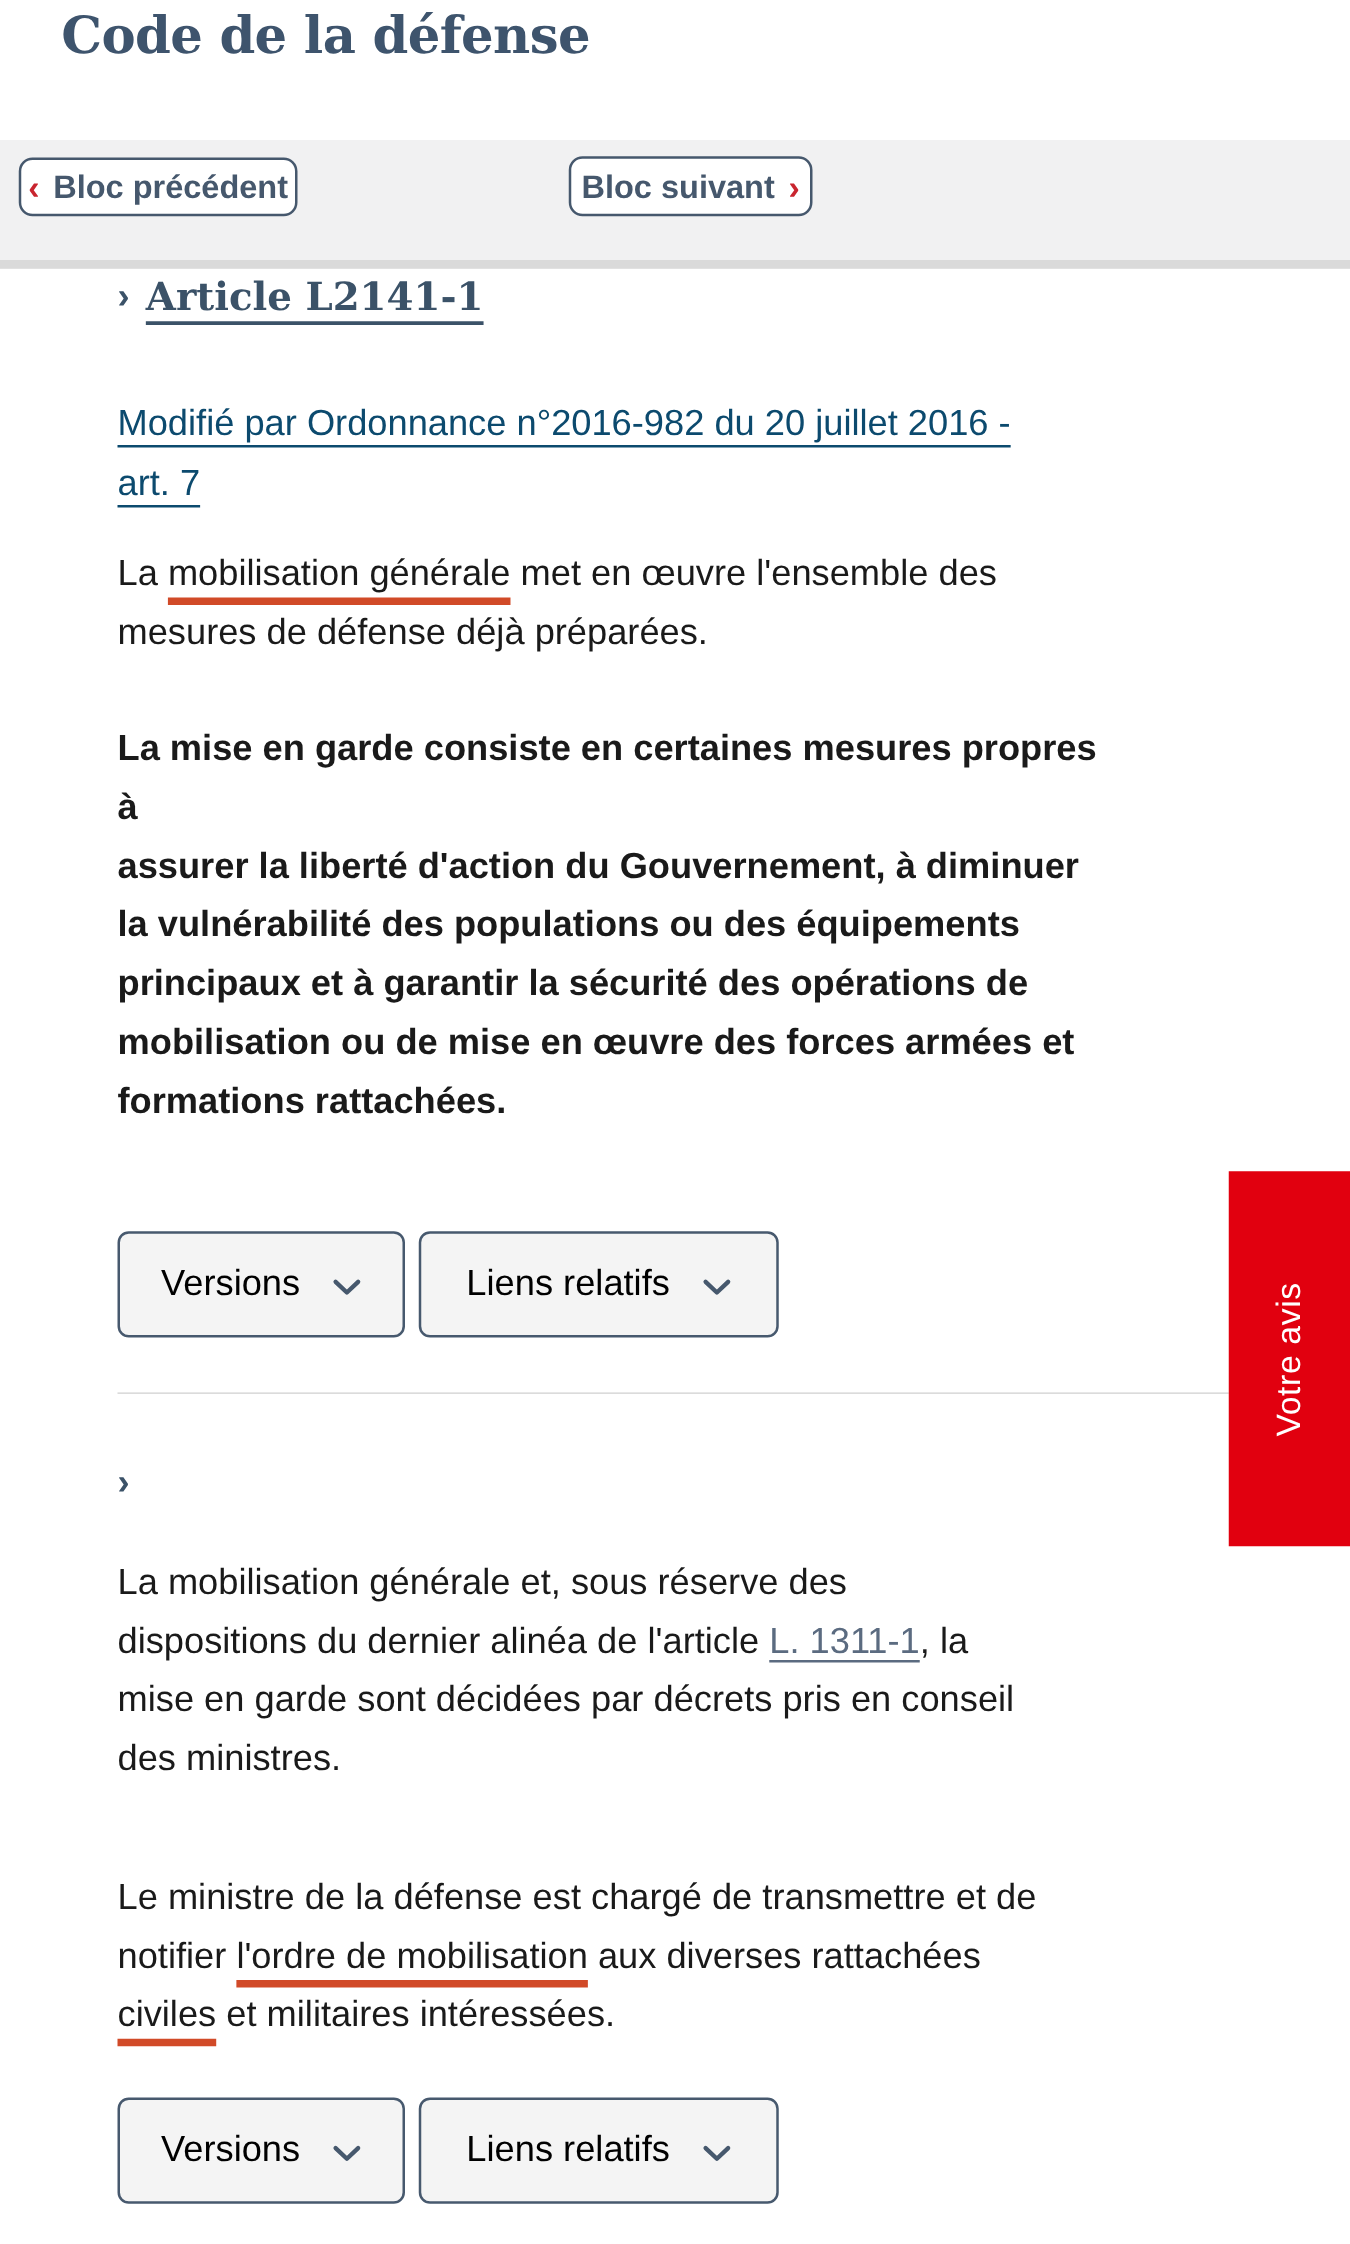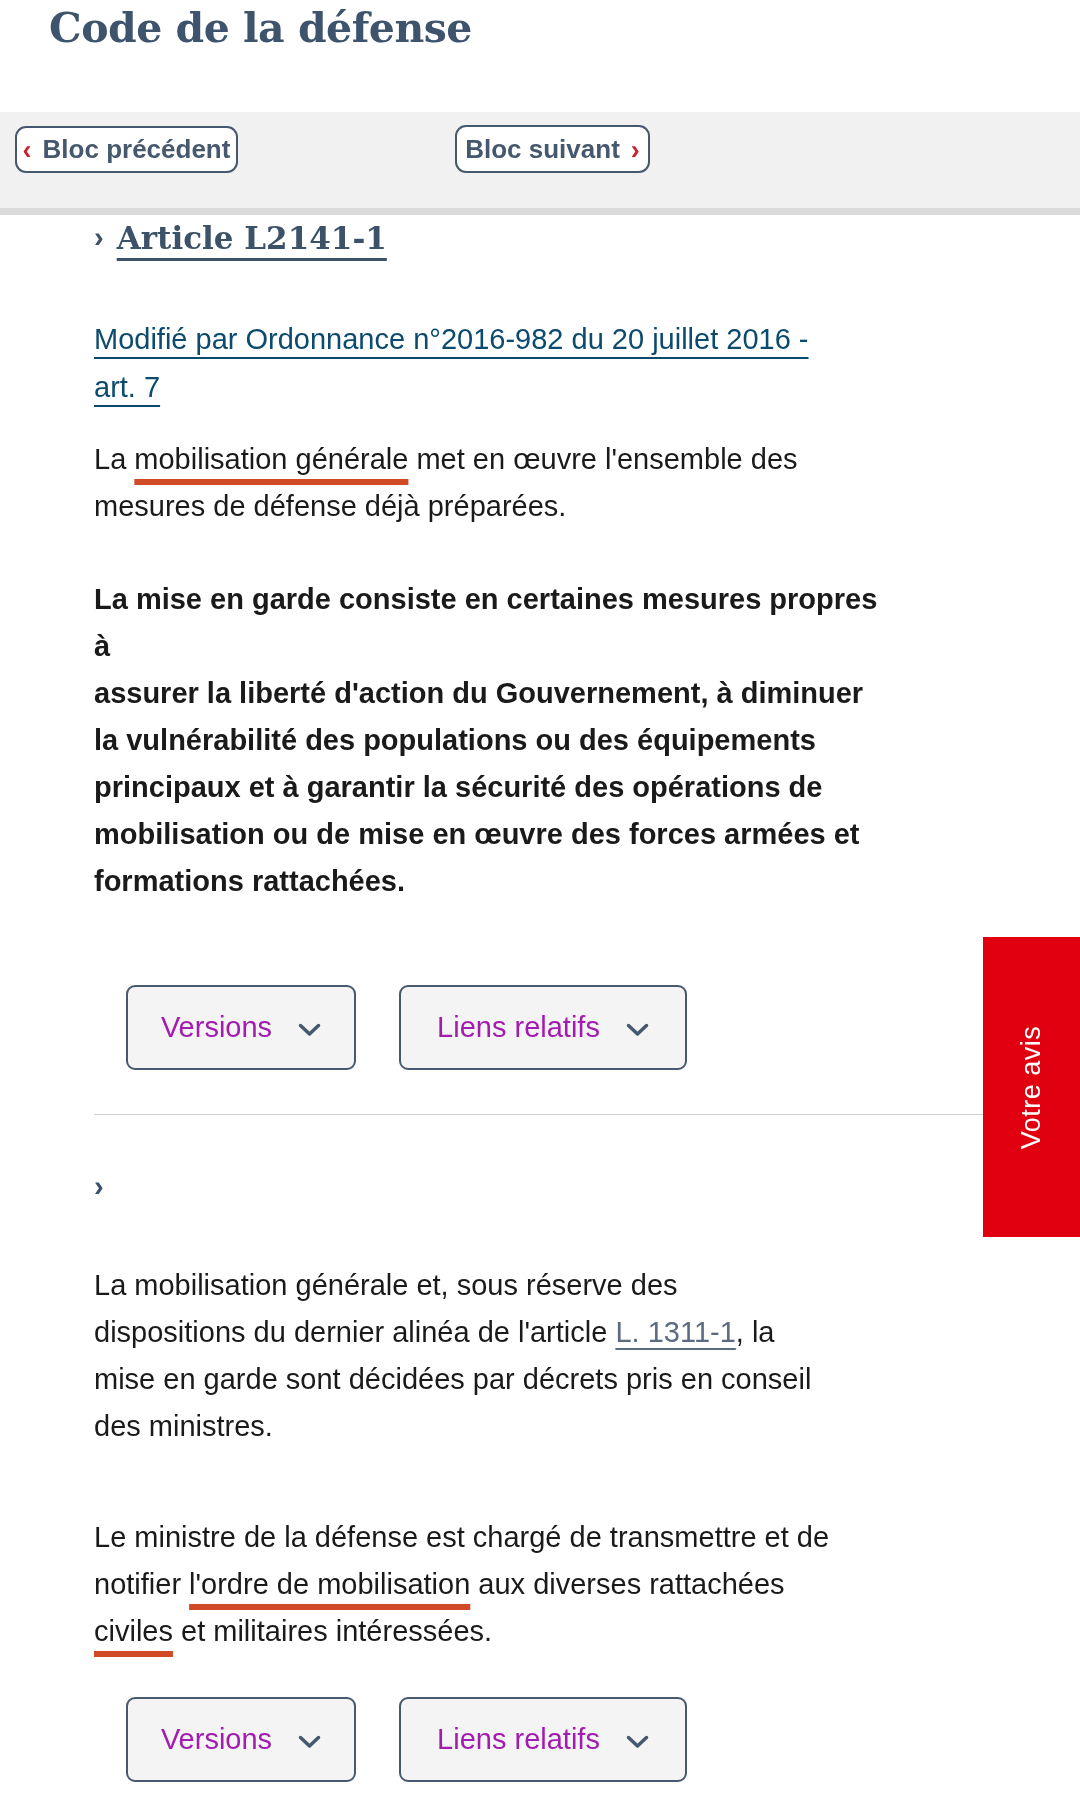--- a/index.html
+++ b/index.html
@@ -66,21 +66,21 @@
   }
   .mod-link span {
     text-decoration:underline;
     text-decoration-thickness:2px;
     text-underline-offset:8px;
   }
 
   .para { font-size:29px; line-height:47px; color:#1a1a1a; }
   .para-1 { margin-top:25px; }
   .para-2 { margin-top:46px;font-weight:bold; }
-  .para-3 { margin-top:57px; }
+  .para-3 { margin-top:38px; }
   .para-4 { margin-top:64px; }
 
   .def-link {
     text-decoration:underline;
     text-decoration-color:#d14a28;
     text-decoration-thickness:6px;
     text-underline-offset:10px;
     cursor:pointer;
   }
   .ref-link {
@@ -93,23 +93,22 @@
 
   .btn-row { display:flex; gap:11px; }
   .btn-row-1 { margin-top:80px; }
   .btn-row-2 { margin-top:42px; }
   .drop-btn {
     height:85px;
     display:flex; align-items:center; justify-content:center; gap:26px;
     background:#f4f4f4;
     border:2px solid #47596e; border-radius:9px;
     font-family:"Liberation Sans", sans-serif;
-    font-size:29px; color:#a21caf;
-    cursor:pointer;
-    margin-left:32px;
+    font-size:29px; color:#000000;
+    cursor:pointer;
   }
   .drop-btn.versions { width:230px; }
   .drop-btn.liens { width:288px; }
   .chevron-down-svg { display:block; margin-top:4px; }
 
   .divider {
     margin-top:44px;
     width:889px; height:1px;
     background:#d0d0d0; border:none;
   }

